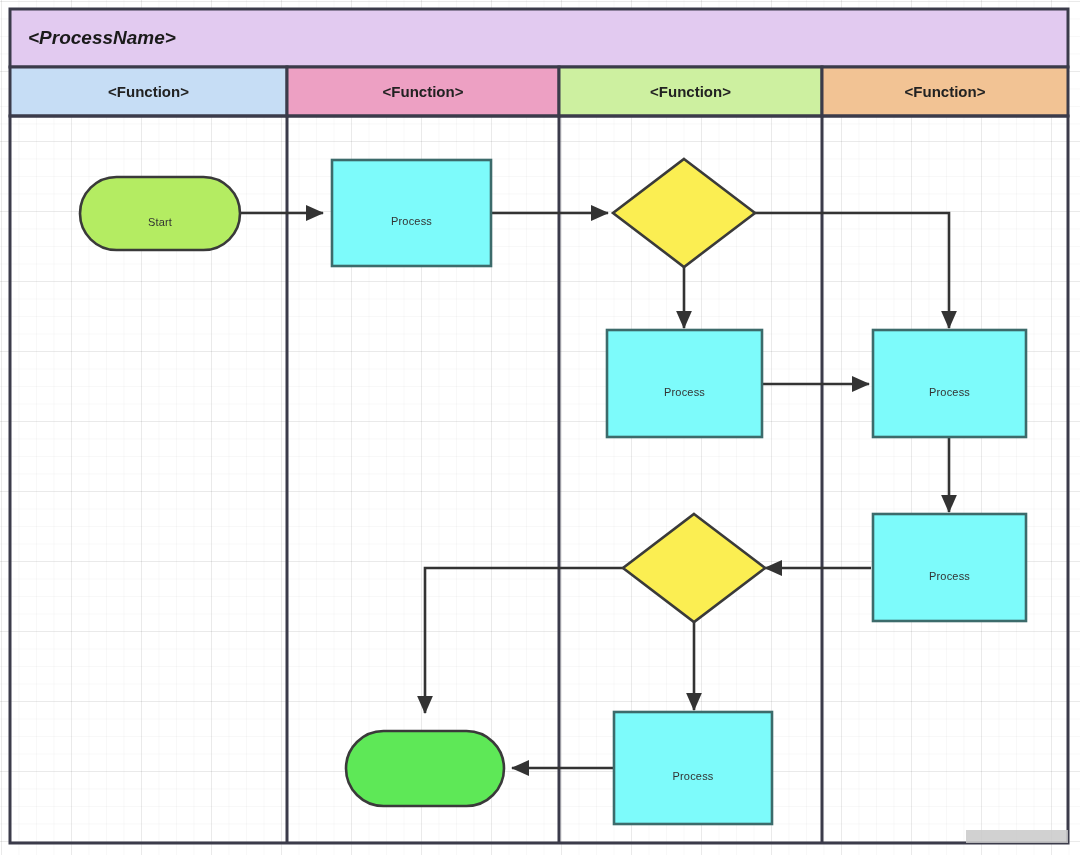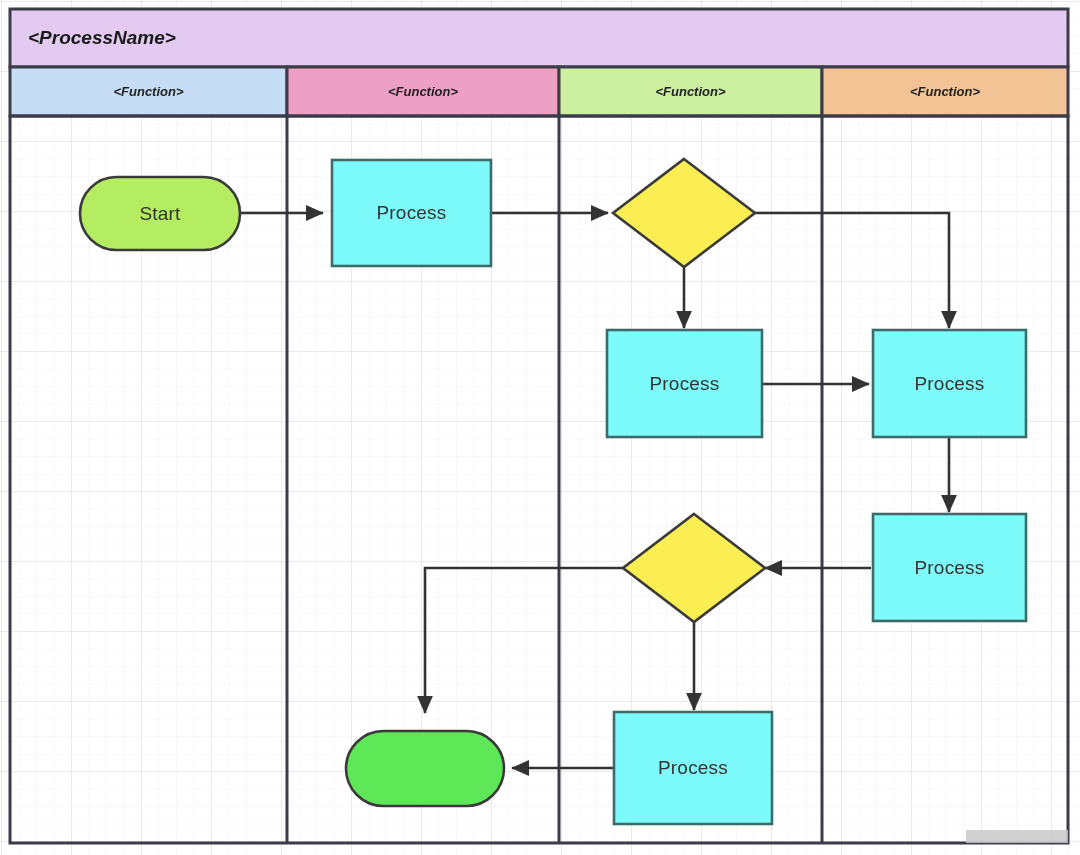--- a/index.html
+++ b/index.html
@@ -28,31 +28,31 @@
     width: 1080px;
     height: 855px;
   }
   .node-label {
     position: absolute;
     display: flex;
     align-items: center;
     justify-content: center;
     pointer-events: none;
     color: #333333;
-    font-size: 19px;
+    font-size: 11px;
     letter-spacing: 0.2px;
+    margin-top: 8px;
   }
   .lane-title {
     position: absolute;
     display: flex;
     align-items: center;
     justify-content: center;
-    font-style: italic;
     font-weight: bold;
-    font-size: 13px;
+    font-size: 15px;
     color: #222222;
     border-radius: 17px;
   }
   .pool-title {
     position: absolute;
     display: flex;
     align-items: center;
     font-style: italic;
     font-weight: bold;
     font-size: 19px;

